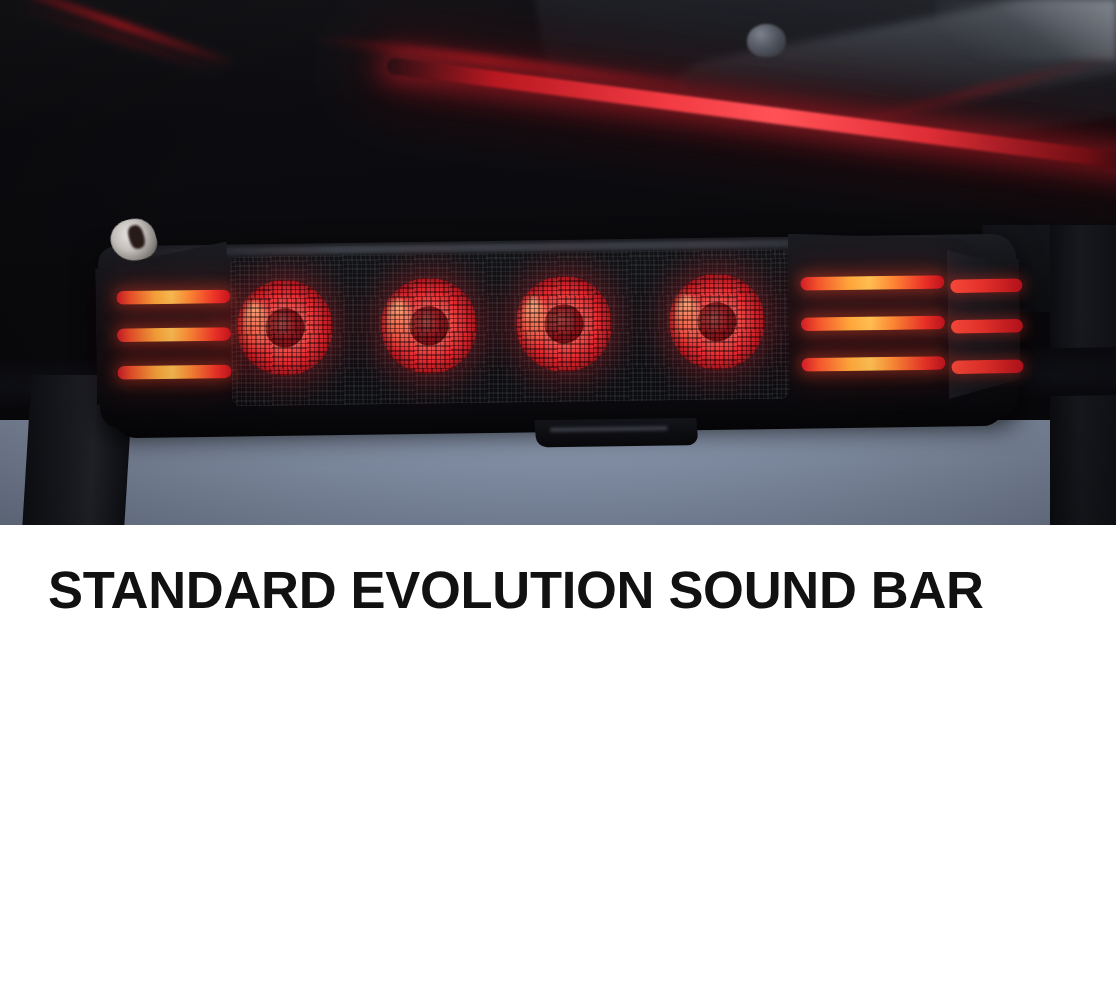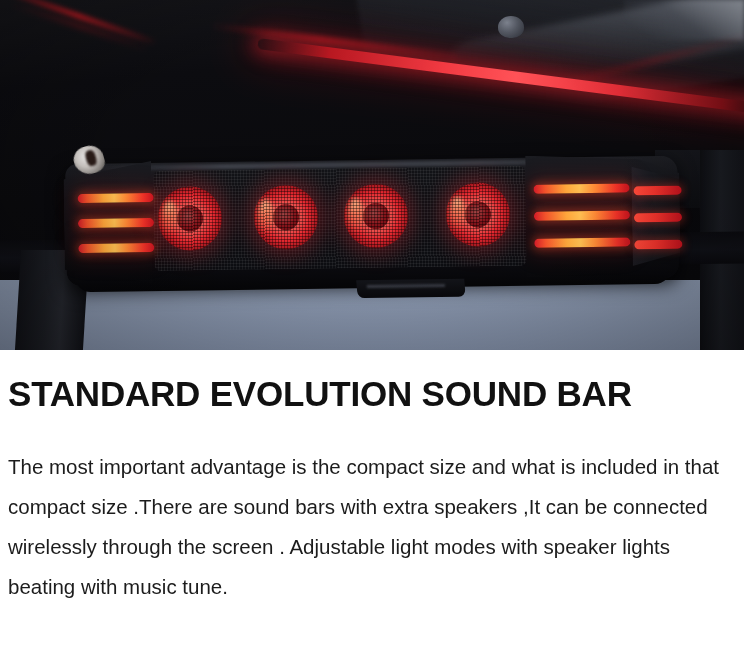--- a/index.html
+++ b/index.html
@@ -463,20 +463,21 @@
   .photo .vignette {
     position: absolute;
     inset: 0;
     pointer-events: none;
     background: radial-gradient(ellipse at 50% 45%, rgba(0,0,0,0) 45%, rgba(0,0,0,0.30) 100%);
   }
 
   
   .content {
     padding: 26px 8px 0 8px;
+    margin-left: 24px;
   }
   .title {
     margin: 0;
     font-family: "Liberation Sans", sans-serif;
     font-size: 35px;
     font-weight: 700;
     letter-spacing: -0.2px;
     color: #111111;
     line-height: 1.05;
     white-space: nowrap;
@@ -555,16 +556,15 @@
     </div>
 
     <div class="cable-clip"></div>
     <div class="cable-clip-dark"></div>
 
     <div class="vignette"></div>
   </div>
 
   <div class="content">
     <h1 class="title">STANDARD EVOLUTION SOUND BAR</h1>
-    <p class="description">The most important advantage is the compact size and what is included in that compact size .There are sound bars with extra speakers ,It can be connected wirelessly through the screen . Adjustable light modes with speaker lights beating with music tune.</p>
   </div>
 
 </div>
 
 </body></html>

